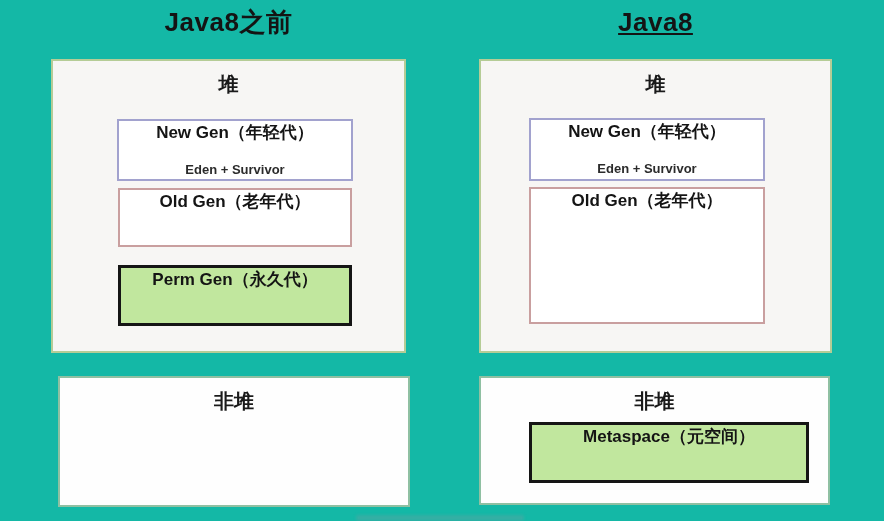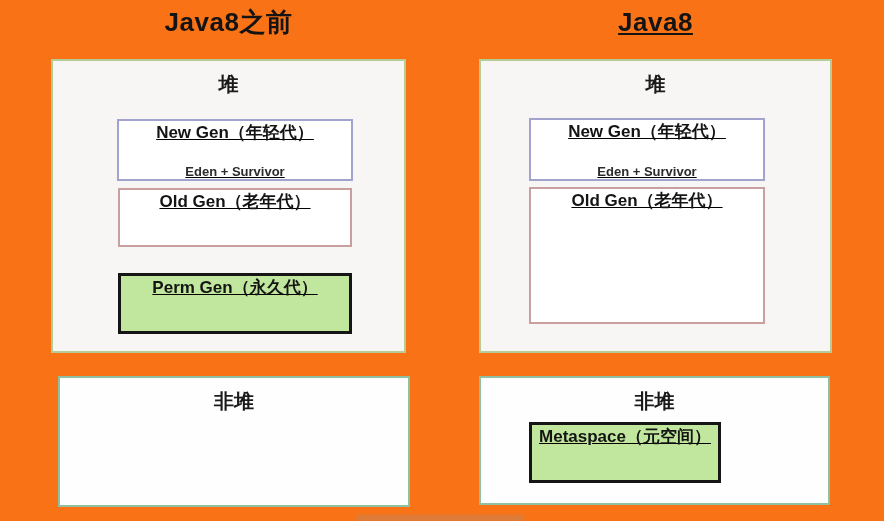--- a/index.html
+++ b/index.html
@@ -5,21 +5,21 @@
   html, body {
     margin: 0;
     padding: 0;
     background: #ffffff;
     font-family: "Liberation Sans", "DejaVu Sans", sans-serif;
   }
   #stage {
     position: relative;
     width: 884px;
     height: 521px;
-    background: #f97316;
+    background: #14b8a6;
     overflow: hidden;
   }
   .panel-title {
     position: absolute;
     top: 6px;
     height: 32px;
     line-height: 32px;
     text-align: center;
     font-size: 26px;
     font-weight: 700;
@@ -42,22 +42,21 @@
     font-weight: 700;
     color: #1a1a1a;
   }
   .region-box {
     position: absolute;
     background: #ffffff;
     box-sizing: border-box;
     display: flex;
     flex-direction: column;
     align-items: center;
-    justify-content: space-between;
-    text-decoration: underline;
+    justify-content: flex-start;
   }
   .region-box .main-label {
     font-size: 17px;
     font-weight: 700;
     color: #141414;
     white-space: nowrap;
   }
   .region-box .sub-label {
     font-size: 13px;
     font-weight: 700;
@@ -101,21 +100,21 @@
 
   <div class="region-box new-gen" style="left:117px; top:119px; width:236px; height:62px;">
     <div class="main-label">New Gen（年轻代）</div>
     <div class="sub-label">Eden + Survivor</div>
   </div>
 
   <div class="region-box old-gen" style="left:118px; top:188px; width:234px; height:59px;">
     <div class="main-label">Old Gen（老年代）</div>
   </div>
 
-  <div class="region-box highlight" style="left:118px; top:273px; width:234px; height:61px;">
+  <div class="region-box highlight" style="left:118px; top:265px; width:234px; height:61px;">
     <div class="main-label">Perm Gen（永久代）</div>
   </div>
 
   <div class="nonheap-box" style="left:58px; top:376px; width:352px; height:131px;">
     <div class="zone-label">非堆</div>
   </div>
 
   <div class="panel-title" style="left:479px; width:353px;text-decoration:underline;">Java8</div>
 
   <div class="heap-box" style="left:479px; top:59px; width:353px; height:294px;">
@@ -128,19 +127,19 @@
   </div>
 
   <div class="region-box old-gen" style="left:529px; top:187px; width:236px; height:137px;">
     <div class="main-label">Old Gen（老年代）</div>
   </div>
 
   <div class="nonheap-box" style="left:479px; top:376px; width:351px; height:129px;">
     <div class="zone-label">非堆</div>
   </div>
 
-  <div class="region-box highlight" style="left:529px; top:422px; width:192px; height:61px;">
+  <div class="region-box highlight" style="left:529px; top:422px; width:280px; height:61px;">
     <div class="main-label">Metaspace（元空间）</div>
   </div>
 
   <div class="cutoff-smudge"></div>
 
 </div>
 
 </body></html>

